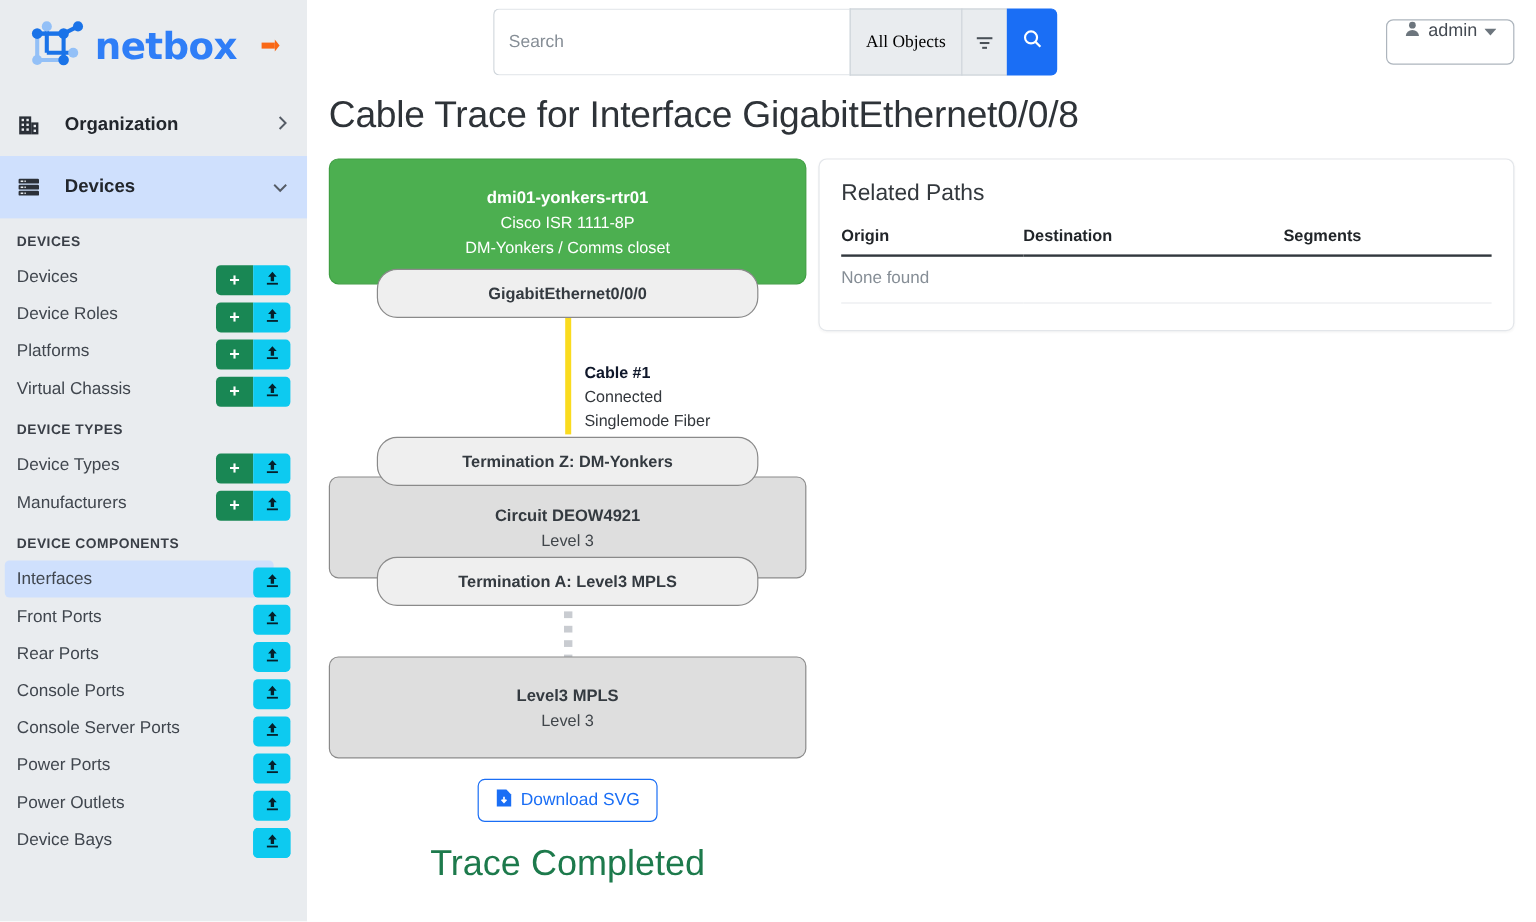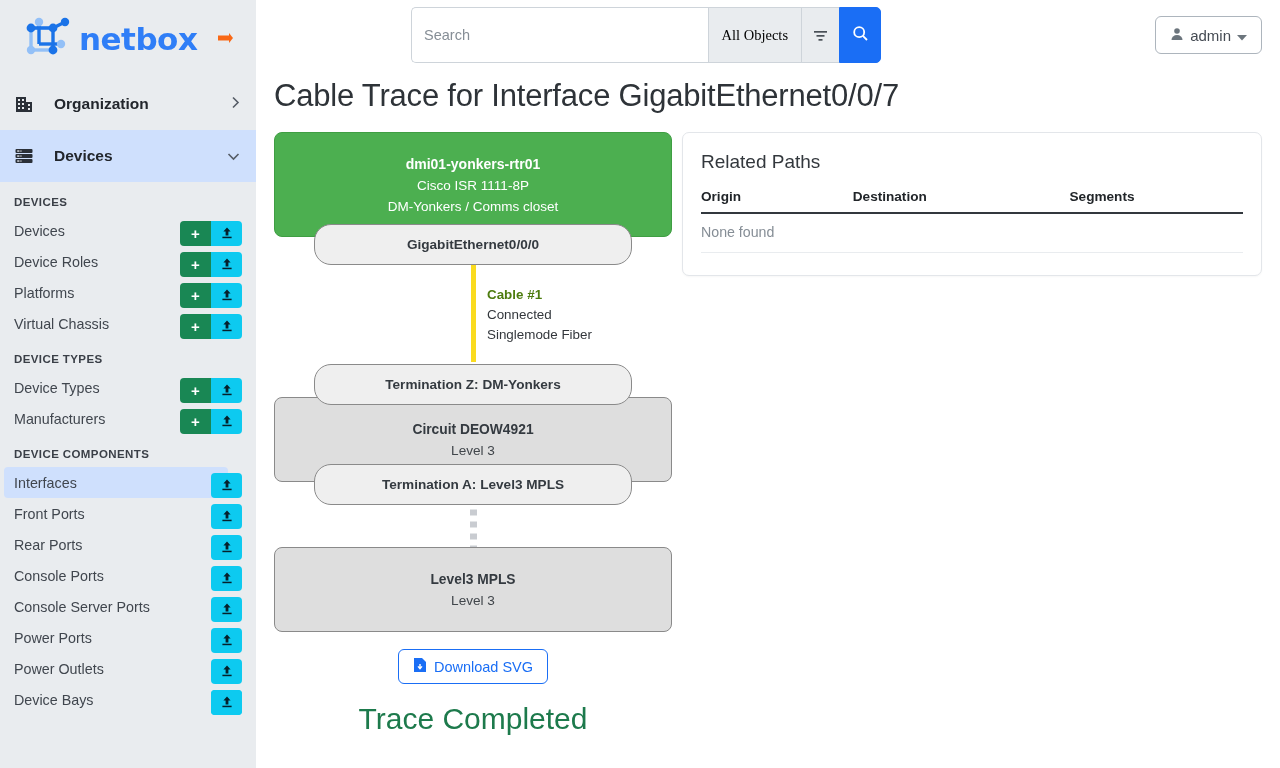--- a/index.html
+++ b/index.html
@@ -116,21 +116,21 @@
     display: flex; align-items: center; justify-content: center;
     width: 38px; background: #e9ecef;
     border: 1px solid #ced4da; border-right: none; cursor: pointer;
   }
   .search-btn {
     display: flex; align-items: center; justify-content: center;
     width: 42px; background: #1a6ef5; border: 1px solid #1a6ef5;
     border-radius: 0 5px 5px 0; cursor: pointer;
   }
   .user-btn {
-    display: flex; align-items: center; gap: 6px;
+    display: flex; align-items: flex-start; gap: 6px;
     border: 1px solid #adb5bd; border-radius: 6px;
     height: 38px; padding: 0 14px; cursor: pointer;
     font-size: 15px; color: #454b53; background: #fff;
     margin-left: auto;
   }
 
   .page-title {
     font-size: 31px; font-weight: 400; color: #2e3338;
     padding: 8px 0 0 18px; margin: 0;
     letter-spacing: -0.2px;
@@ -193,21 +193,21 @@
     position: absolute; width: 7px; left: 196px;
     background-image: linear-gradient(#c9ccd1 50%, rgba(0,0,0,0) 0%);
     background-position: left;
     background-size: 7px 12px;
     background-repeat: repeat-y;
   }
   .cable-label {
     position: absolute; left: 213px;
     display: flex; flex-direction: column; gap: 5px;
   }
-  .cable-label .cl-title { font-size: 13.4px; font-weight: 700; color: #4d7c0f; }
+  .cable-label .cl-title { font-size: 13.4px; font-weight: 700; color: #0f172a; margin-top: 16px; }
   .cable-label .cl-row { font-size: 13.4px; color: #33373c; }
 
   .dl-btn {
     display: inline-flex; align-items: center; gap: 7px;
     border: 1px solid #1a6ef5; color: #1a6ef5; background: #fff;
     border-radius: 6px; padding: 7px 14px;
     font-size: 14.5px; cursor: pointer;
     font-family: "Liberation Sans", sans-serif;
   }
   .trace-status {
@@ -602,21 +602,21 @@
         </span>
         <span>admin</span>
         <span>
           <svg width="10" height="7" viewBox="0 0 10 7">
               <polygon points="0,1 10,1 5,6.5" fill="#6c757d"></polygon>
             </svg>
         </span>
       </div>
     </div>
 
-    <h1 class="page-title">Cable Trace for Interface GigabitEthernet0/0/7</h1>
+    <h1 class="page-title">Cable Trace for Interface GigabitEthernet0/0/8</h1>
 
     <div class="content">
 
       <div class="trace-col">
         <div class="trace-svg-wrap" style="height:505px;">
 
           <div class="node-device" style="position:absolute;left:0;top:0;">
             <div class="d-name">dmi01-yonkers-rtr01</div>
             <div class="d-sub">Cisco ISR 1111-8P</div>
             <div class="d-sub">DM-Yonkers / Comms closet</div>

